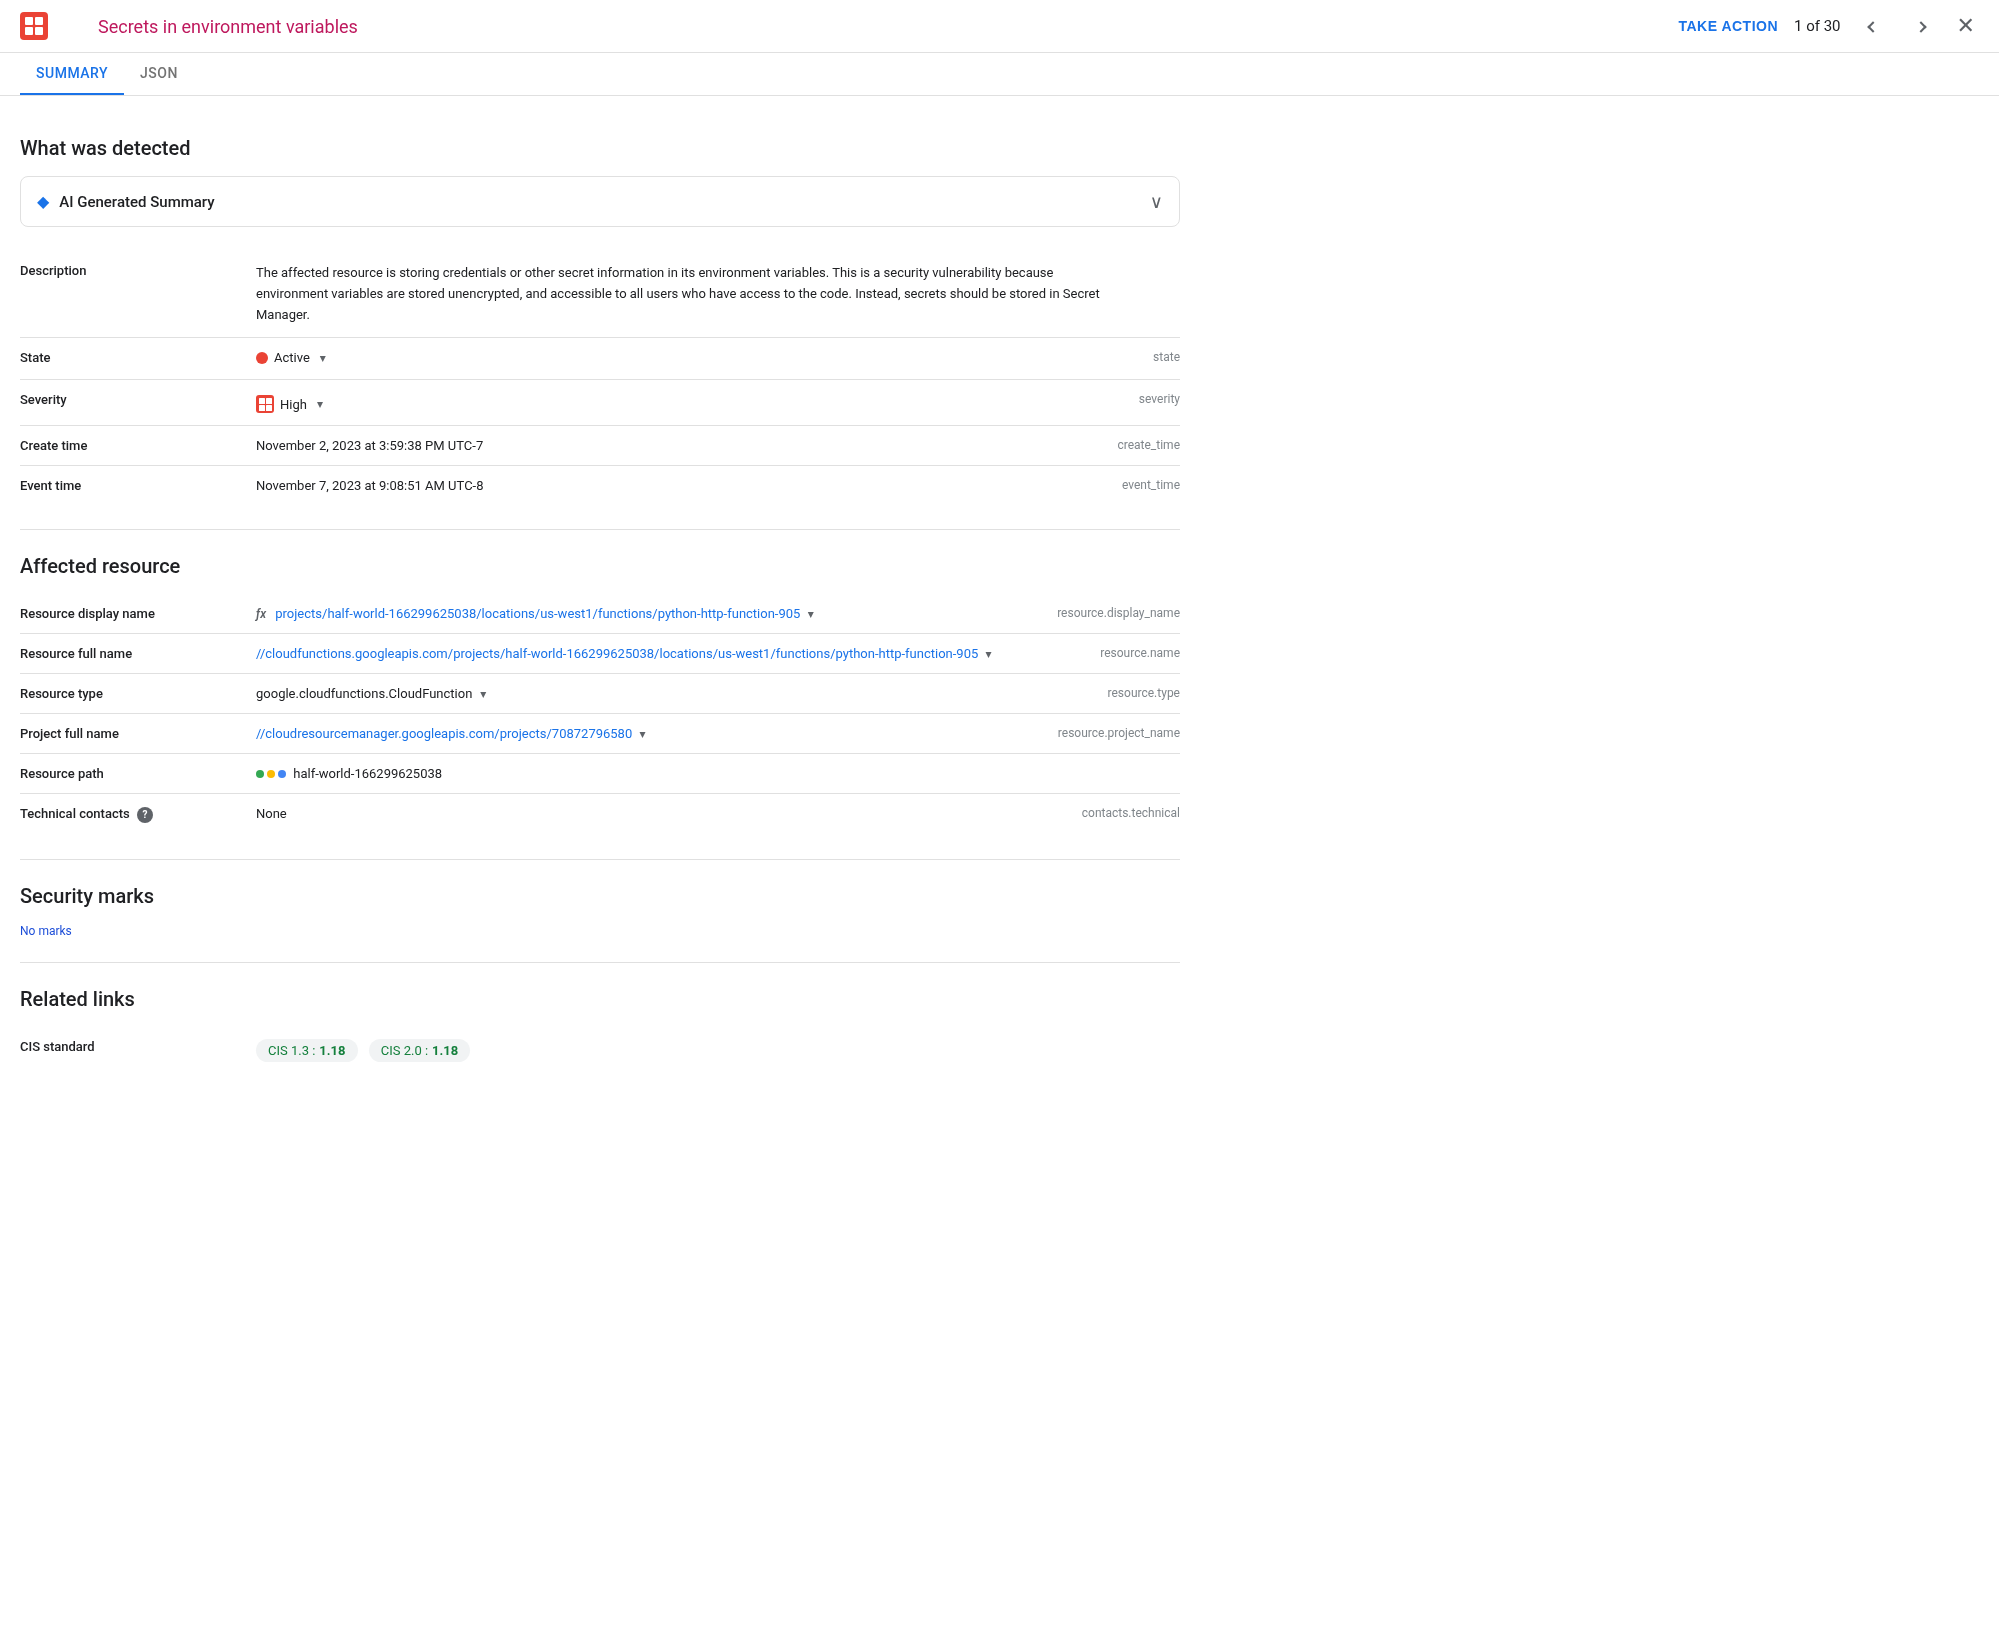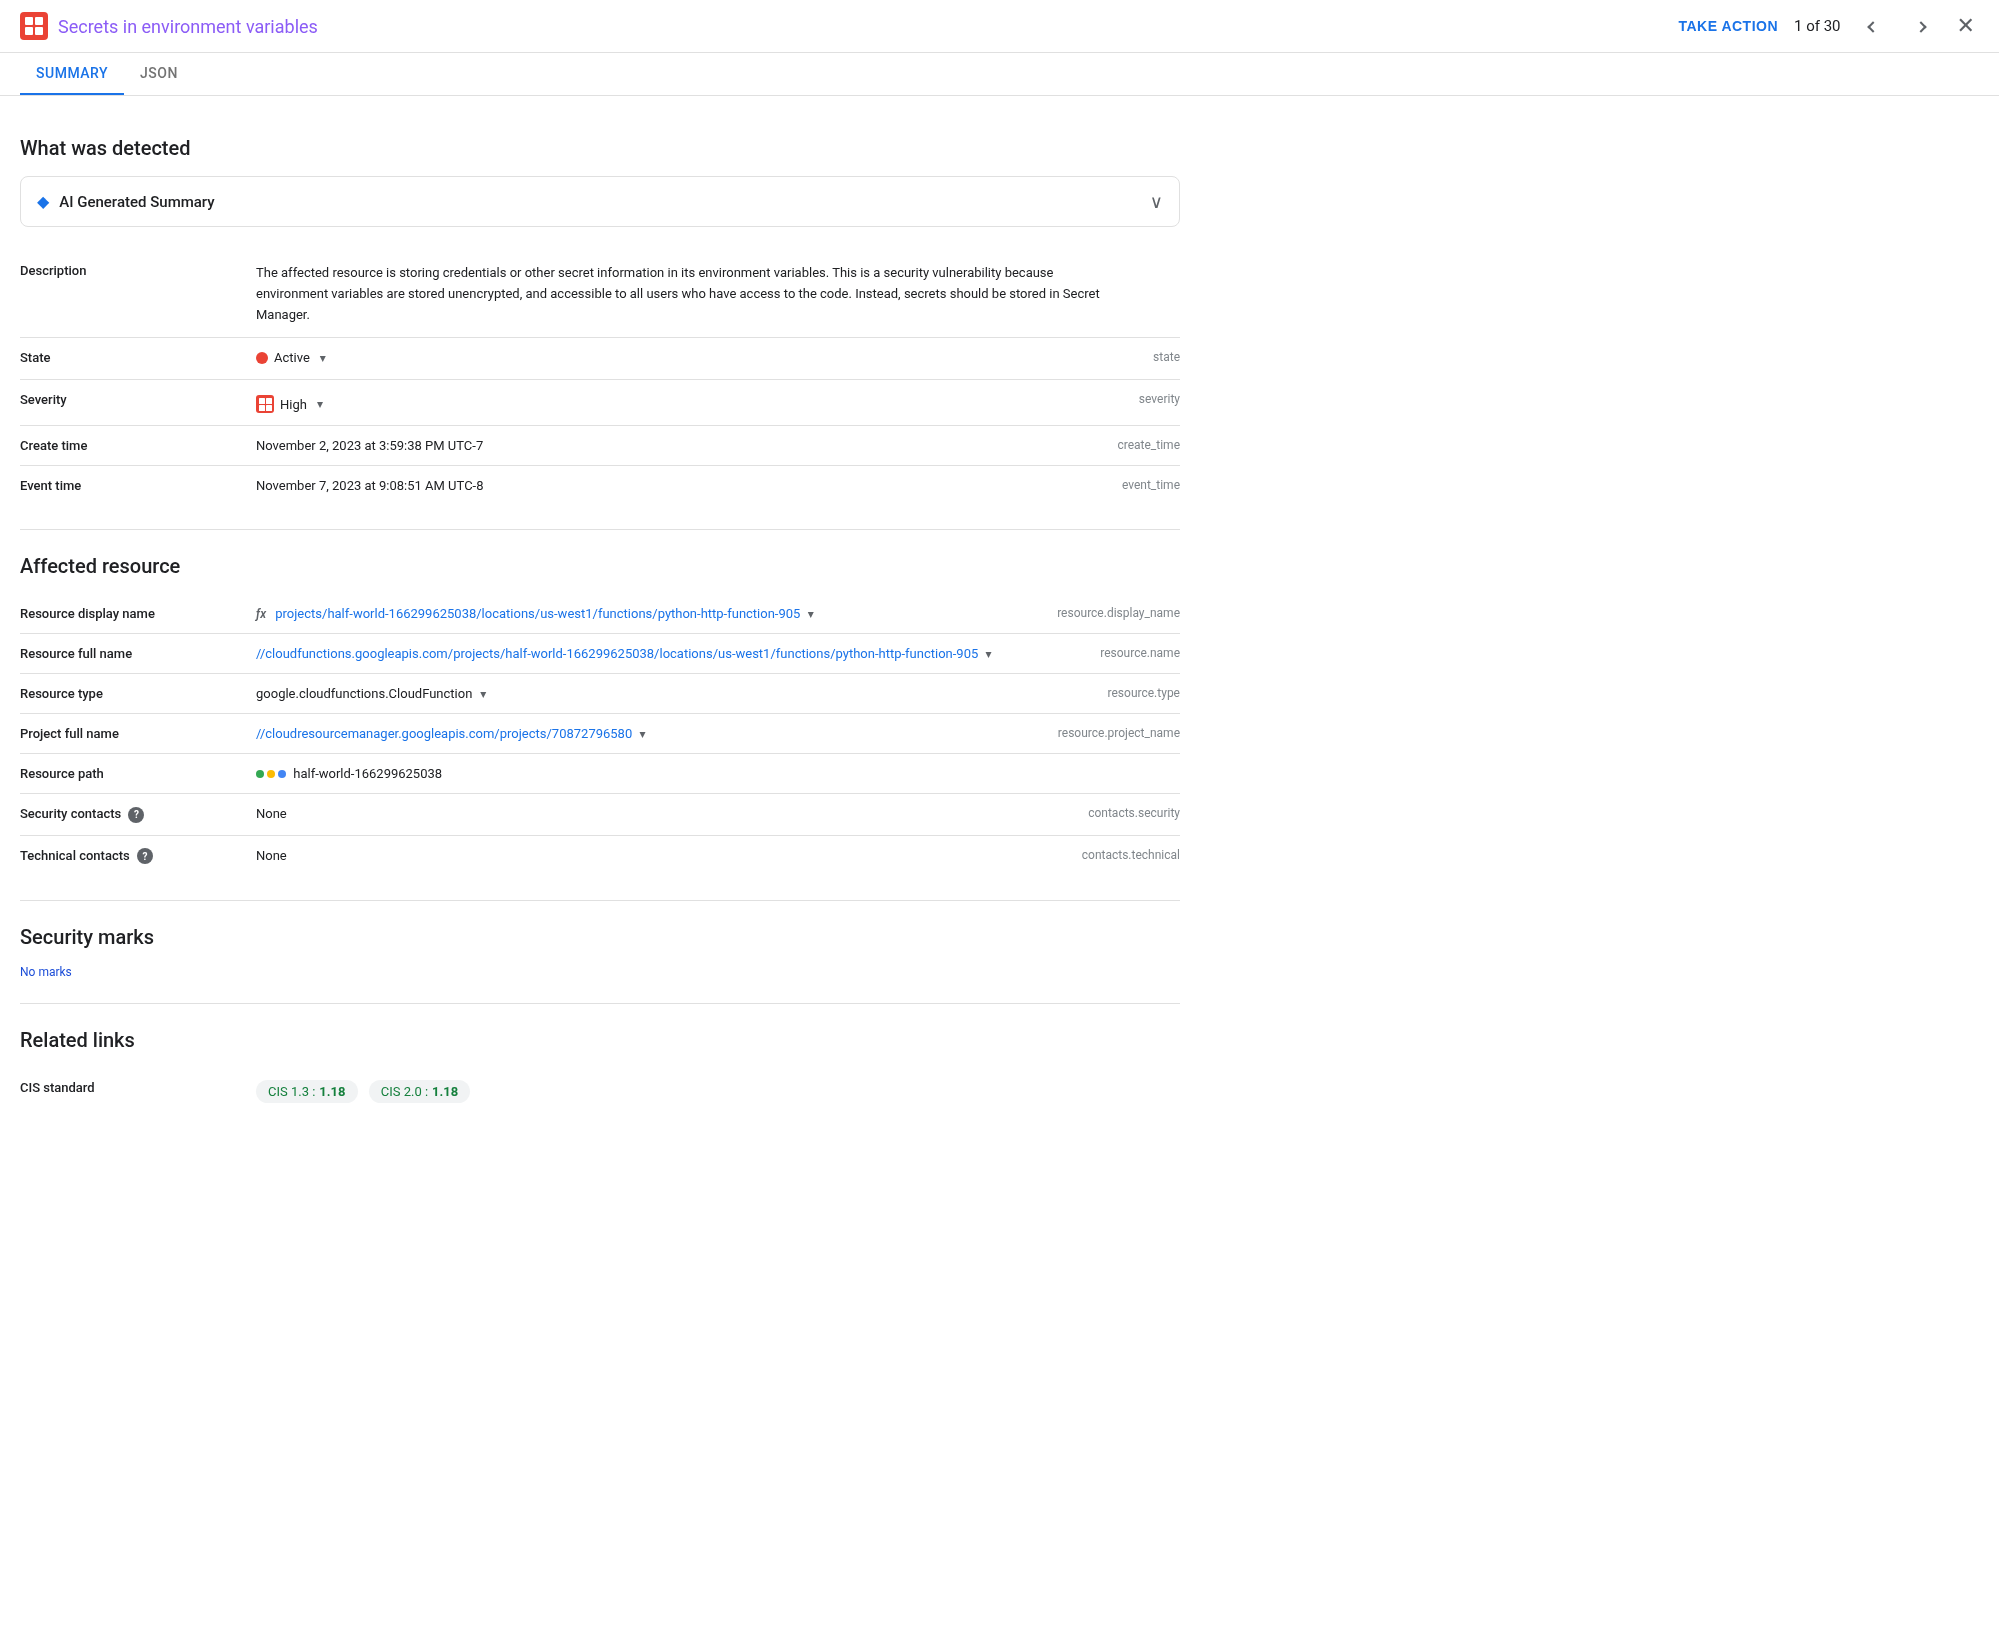--- a/index.html
+++ b/index.html
@@ -44,21 +44,22 @@
     .title-icon-inner span {
       width: 8px;
       height: 8px;
       background: white;
       border-radius: 1px;
       display: block;
     }
     .header-title {
       font-size: 18px;
       font-weight: 400;
-      color: #8b5cf6;
+      color: #be185d;
+      margin-left: 40px;
     }
     .header-actions {
       display: flex;
       align-items: center;
       gap: 16px;
     }
     .take-action-btn {
       color: #1a73e8;
       font-size: 14px;
       font-weight: 600;
@@ -467,28 +468,20 @@
           <span class="resource-dot"></span>
           <span class="resource-dot"></span>
           <span class="resource-dot"></span>
         </span>
         <span>half-world-166299625038</span>
       </td>
       <td class="detail-key"></td>
     </tr>
     <tr>
       <td class="detail-label">
-        <span>Security contacts</span>
-        <span class="help-icon">?</span>
-      </td>
-      <td class="detail-value">None</td>
-      <td class="detail-key">contacts.security</td>
-    </tr>
-    <tr>
-      <td class="detail-label">
         <span>Technical contacts</span>
         <span class="help-icon">?</span>
       </td>
       <td class="detail-value">None</td>
       <td class="detail-key">contacts.technical</td>
     </tr>
   </tbody>
     </table>
 
   <hr class="section-divider">

